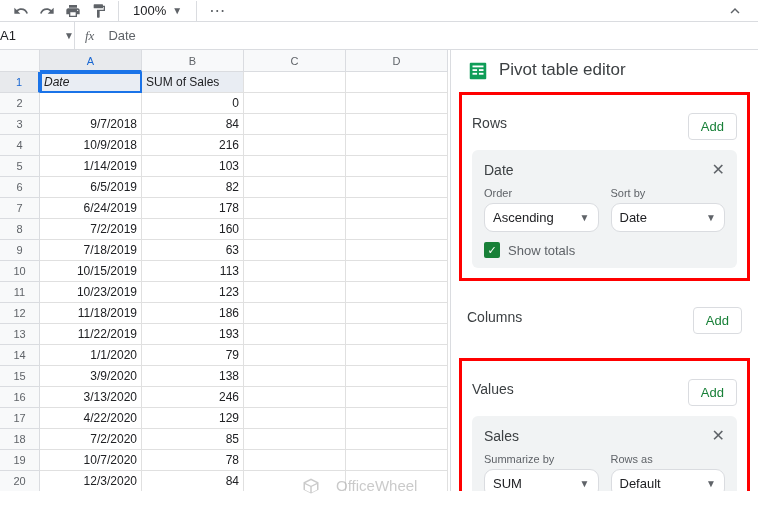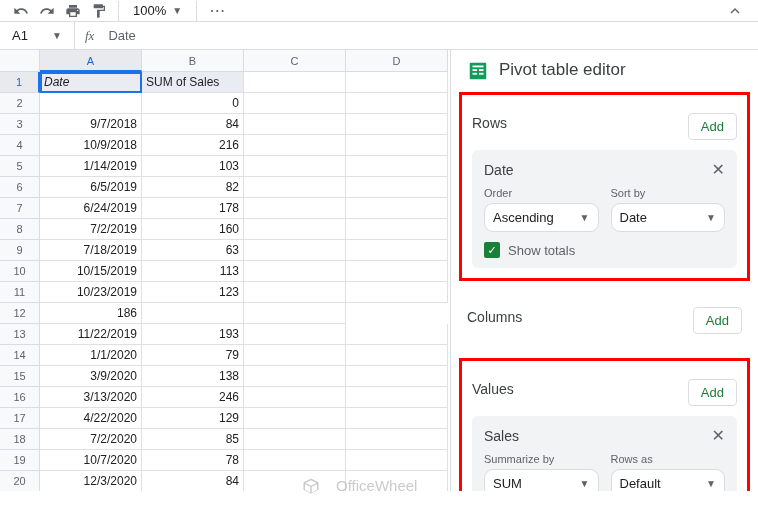--- a/index.html
+++ b/index.html
@@ -7,21 +7,21 @@
 
 .toolbar { height: 22px; border-bottom: 1px solid #dadce0; display: flex; align-items: center; padding: 0 8px; }
 .toolbar .divider { width: 1px; height: 20px; background: #dadce0; margin: 0 6px; }
 .tb-btn { width: 26px; height: 26px; display: flex; align-items: center; justify-content: center; cursor: pointer; color: #5f6368; border-radius: 2px; }
 .zoom { display: flex; align-items: center; font-size: 13px; color: #202124; padding: 0 8px; cursor: pointer; }
 .zoom .chev { font-size: 10px; color: #5f6368; margin-left: 6px; }
 .more-dots { font-size: 16px; color: #5f6368; padding: 0 6px; cursor: pointer; }
 .collapse { margin-left: auto; width: 30px; height: 26px; display: flex; align-items: center; justify-content: center; color: #5f6368; cursor: pointer; }
 
 .fbar { height: 28px; border-bottom: 1px solid #dadce0; display: flex; align-items: center; }
-.namebox { width: 75px; border-right: 1px solid #dadce0; display: flex; align-items: center; padding: 0 12px; height: 100%; font-size: 13px; }
+.namebox { width: 75px; border-right: 1px solid #dadce0; display: flex; align-items: center; padding: 0 0; height: 100%; font-size: 13px; }
 .namebox .chev { font-size: 10px; color: #5f6368; margin-left: auto; }
 .fx { font-style: italic; color: #5f6368; padding: 0 10px; font-family: serif; }
 .fval { font-size: 13px; color: #5f6368; padding: 0 4px; }
 
 .main { display: flex; height: calc(507px - 66px); }
 .sheet { width: 450px; display: flex; flex-direction: column; }
 .colhdr { display: flex; height: 22px; }
 .corner { width: 40px; background: #f8f9fa; border-right: 1px solid #dadce0; border-bottom: 1px solid #dadce0; }
 .ch { width: 102px; text-align: center; background: #f8f9fa; border-right: 1px solid #dadce0; border-bottom: 1px solid #dadce0; font-size: 11px; color: #5f6368; line-height: 22px; }
 .ch.active { background: #e8eaed; color: #1967d2; font-weight: 500; border-bottom: 2px solid #1a73e8; }
@@ -186,20 +186,21 @@
         </div>
         <div class="row">
           <div class="rh">11</div>
           <div class="cell">10/23/2019</div>
           <div class="cell">123</div>
           <div class="cell"></div>
           <div class="cell"></div>
         </div>
         <div class="row">
           <div class="rh">12</div>
+          <div class="cell">11/18/2019</div>
           <div class="cell">186</div>
           <div class="cell"></div>
           <div class="cell"></div>
         </div>
         <div class="row">
           <div class="rh">13</div>
           <div class="cell">11/22/2019</div>
           <div class="cell">193</div>
           <div class="cell"></div>
           <div class="cell"></div>

